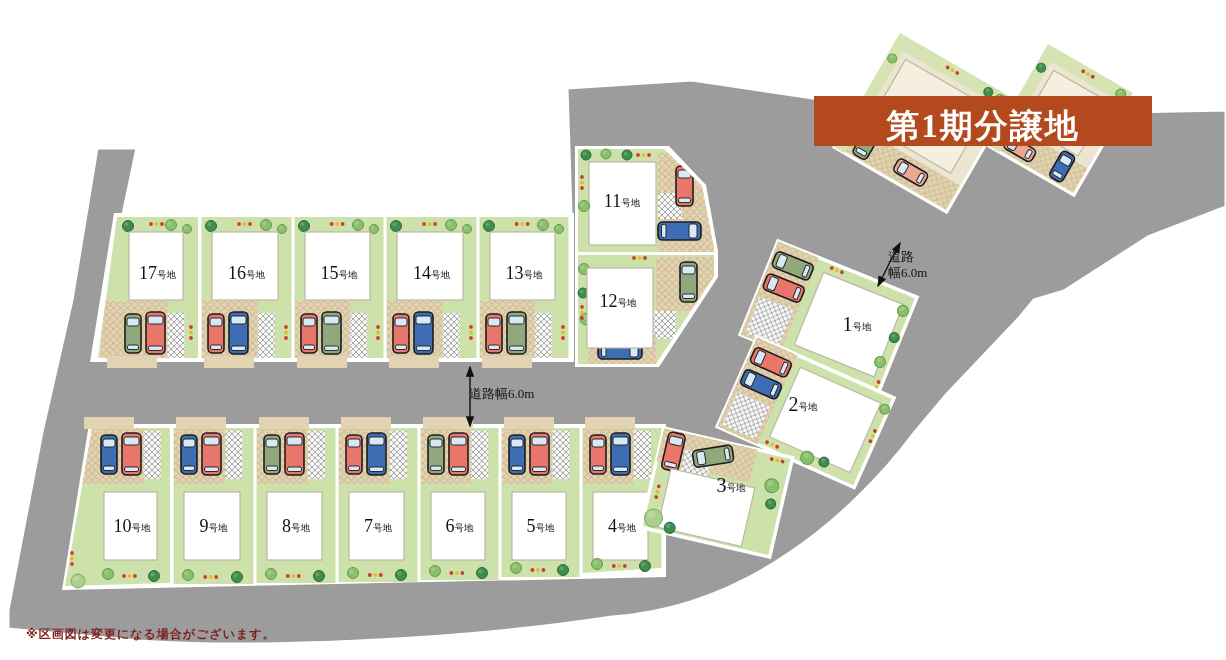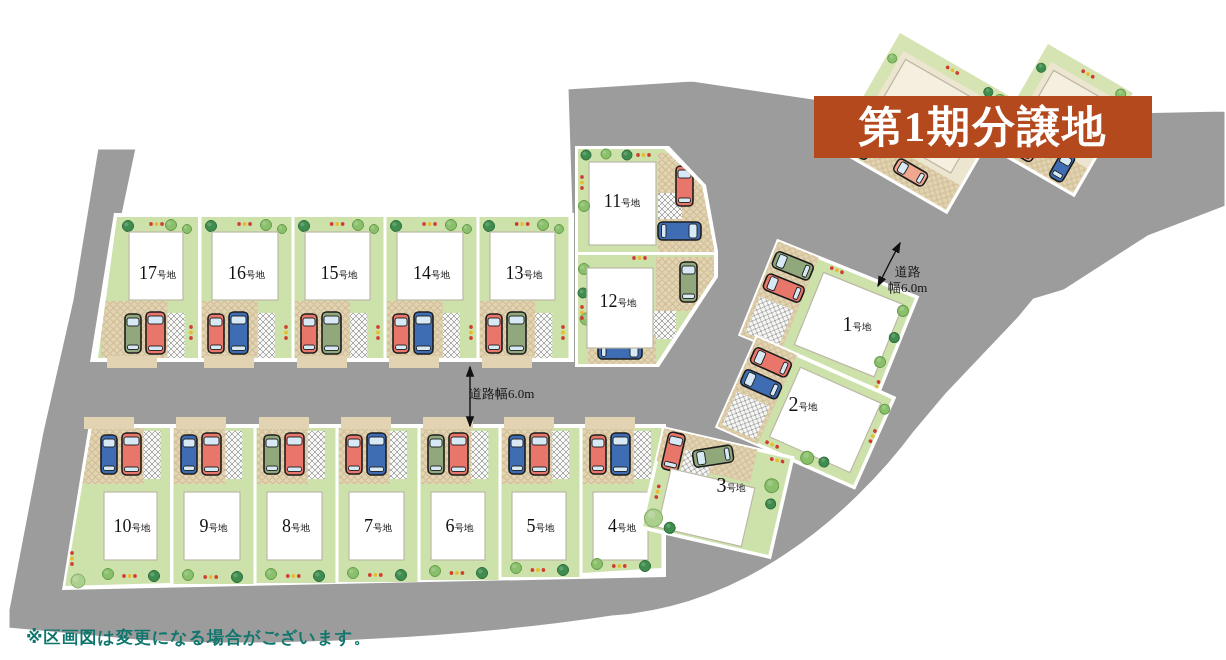--- a/index.html
+++ b/index.html
@@ -1,26 +1,26 @@
 <!DOCTYPE html>
 <html><head>
 <meta charset="utf-8">
 <style>
   html,body{margin:0;padding:0;background:#fff;}
   .stage{position:relative;width:1226px;height:660px;background:#ffffff;overflow:hidden;
          font-family:"Liberation Sans","DejaVu Sans",sans-serif;}
   .stage svg{position:absolute;left:0;top:0;}
   .overlay{position:absolute;white-space:nowrap;}
-  .banner{left:814px;top:96px;width:338px;height:62px;line-height:61px;text-align:center;
-          font-family:"Liberation Serif","DejaVu Serif",serif;font-size:43px;font-weight:600;
+  .banner{left:814px;top:96px;width:338px;height:50px;line-height:61px;text-align:center;
+          font-family:"Liberation Serif","DejaVu Serif",serif;font-size:33px;font-weight:600;
           letter-spacing:2px;}
-  .note{left:26px;top:626px;font-size:17px;font-weight:700;color:#0f766e;letter-spacing:1px;}
+  .note{left:26px;top:626px;font-size:12px;font-weight:700;color:#7f1d1d;letter-spacing:1px;}
   .road-label{font-family:"Liberation Serif","DejaVu Serif",serif;font-size:13px;color:#111;}
   .road-label-center{left:469px;top:385px;}
-  .road-label-right{left:888px;top:264px;line-height:16px;text-align:center;}
+  .road-label-right{left:888px;top:249px;line-height:16px;}
   text{font-family:"Liberation Serif","DejaVu Serif",serif;fill:#111;}
 </style>
 </head>
 <body>
 
 <div class="stage">
   <svg id="map" width="1226" height="660" viewBox="0 0 1226 660">
     <defs>
       <pattern id="lattice" width="7" height="7" patternUnits="userSpaceOnUse">
         <rect width="7" height="7" fill="#e2d4b2"></rect>

